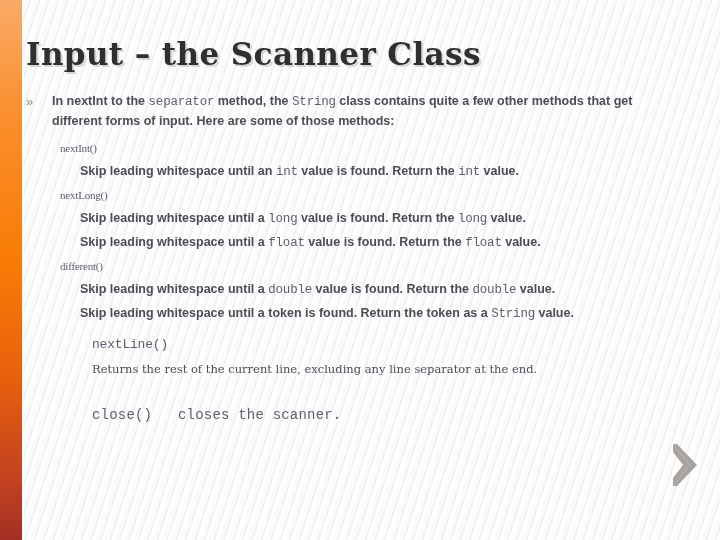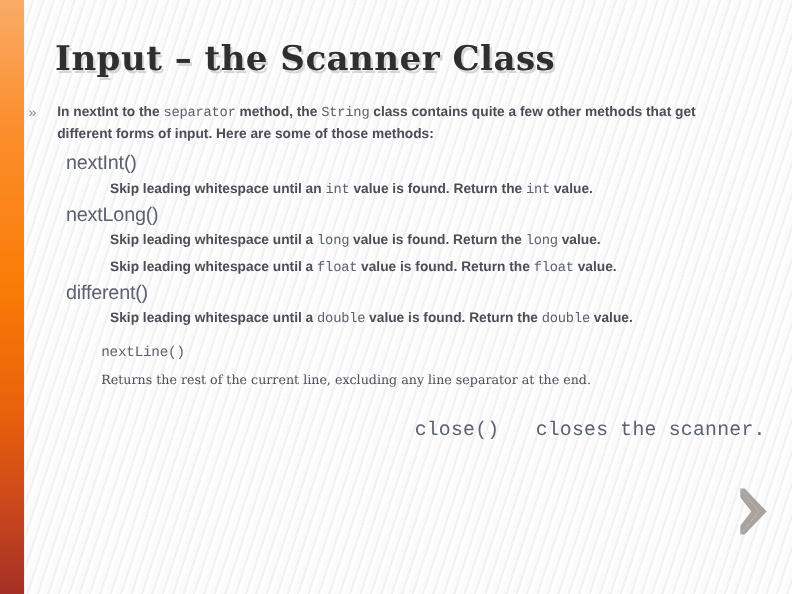--- a/index.html
+++ b/index.html
@@ -52,21 +52,21 @@
     left: 22px;
     top: 0;
     width: 2px;
     height: 540px;
     background: rgba(255,255,255,0.55);
   }
 
   
   .title {
     position: absolute;
-    left: 50px;
+    left: 26px;
     top: 36px;
     font-family: "DejaVu Serif", serif;
     font-weight: bold;
     font-size: 31px;
     letter-spacing: 0.4px;
     color: #2f2f32;
     text-shadow: 2px 2px 0 #d6d6d8;
     white-space: nowrap;
   }
 
@@ -106,28 +106,28 @@
     font-weight: normal;
     color: #5c6170;
     letter-spacing: -0.2px;
   }
 
   .method-list {
     margin-top: 6px;
     margin-left: 34px;
   }
   .method-name {
-    font-family: Liberation Sans, sans-serif;
-    font-size: 18px;
+    font-family: Liberation Serif, serif;
+    font-size: 11px;
     line-height: 23px;
     color: #5c6170;
     letter-spacing: -0.2px;
   }
   .method-desc {
-    margin-left: 40px;
+    margin-left: 20px;
     font-family: "Liberation Sans", sans-serif;
     font-weight: bold;
     font-size: 12.5px;
     line-height: 23px;
     color: #4b4d57;
   }
 
   .tail-block {
     margin-top: 6px;
     margin-left: 66px;
@@ -142,26 +142,25 @@
   .tail-desc {
     font-family: "DejaVu Serif", serif;
     font-size: 11.5px;
     line-height: 25px;
     color: #4b4d57;
   }
   .close-line {
     margin-top: 22px;
     margin-left: 66px;
     font-family: "Liberation Mono", monospace;
-    font-size: 18px;
+    font-size: 14px;
     line-height: 22px;
     color: #5c6170;
     letter-spacing: 0.2px;
     white-space: pre;
-    text-align: right;
   }
 
   
   .chevron {
     position: absolute;
     right: 18px;
     bottom: 52px;
     width: 34px;
     height: 46px;
   }
@@ -189,20 +188,21 @@
       <div class="method-desc"><span>Skip leading whitespace until an </span><span class="mono">int</span><span> value is found. Return the </span><span class="mono">int</span><span> value.</span></div>
 
       <div class="method-name">nextLong()</div>
       <div class="method-desc"><span>Skip leading whitespace until a </span><span class="mono">long</span><span> value is found. Return the </span><span class="mono">long</span><span> value.</span></div>
 
       <div class="method-desc"><span>Skip leading whitespace until a </span><span class="mono">float</span><span> value is found. Return the </span><span class="mono">float</span><span> value.</span></div>
 
       <div class="method-name">different()</div>
       <div class="method-desc"><span>Skip leading whitespace until a </span><span class="mono">double</span><span> value is found. Return the </span><span class="mono">double</span><span> value.</span></div>
 
+      <div class="method-desc"><span>Skip leading whitespace until a token is found. Return the token as a </span><span class="mono">String</span><span></span><span class="mono"></span><span> value.</span></div>
 
     </div>
 
     <div class="tail-block">
       <div class="tail-method">nextLine()</div>
       <div class="tail-desc">Returns the rest of the current line, excluding any line separator at the end.</div>
     </div>
 
     <div class="close-line">close()   closes the scanner.</div>
 

